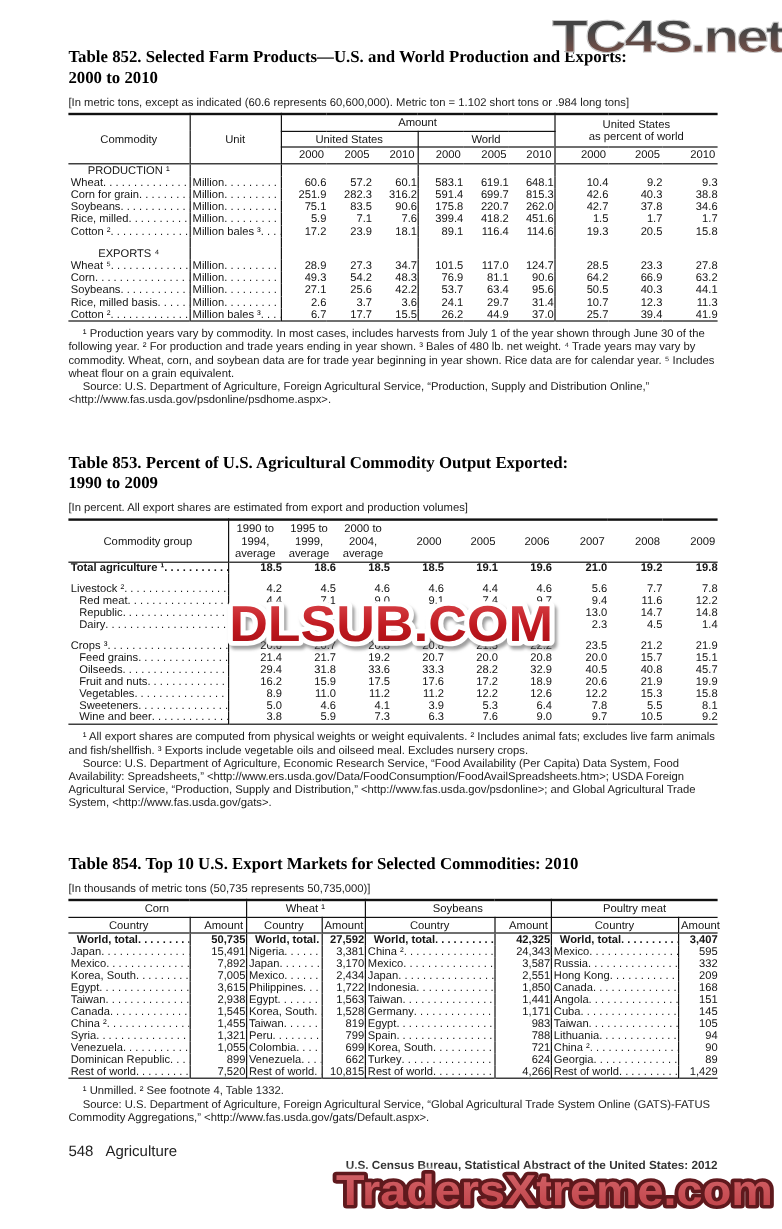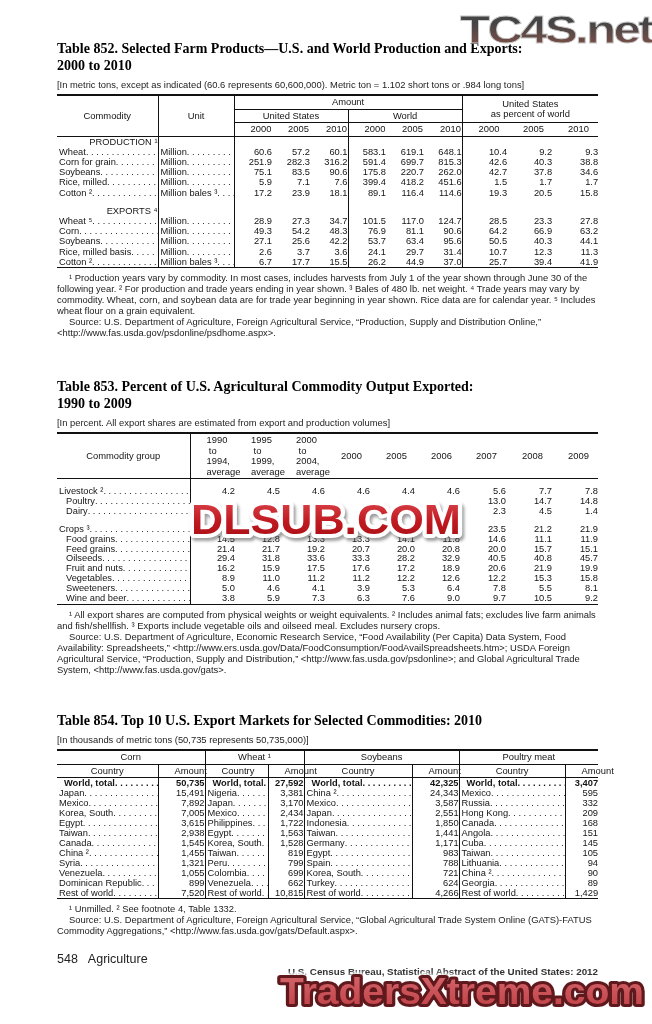--- a/index.html
+++ b/index.html
@@ -6,41 +6,41 @@
   .page{position:relative;width:652px;height:1024px;background:#ffffff;overflow:hidden;
         font-family:"Liberation Sans","DejaVu Sans",sans-serif;color:#141414;}
   section{position:absolute;left:57px;width:541px;}
   #sec852{top:40px;} #sec853{top:378px;} #sec854{top:712px;}
   h2.ttl{font-family:"Liberation Serif","DejaVu Serif",serif;font-size:14px;line-height:17px;
          font-weight:bold;margin:0 0 5px 0;color:#000000;}
   .note{font-size:9.4px;line-height:11px;margin:0 0 4px 0;color:#1c1c1c;}
   .tbl{border-collapse:collapse;width:541px;table-layout:fixed;
        border-top:2px solid #111;border-bottom:1.5px solid #111;}
   .tbl thead{border-bottom:1.5px solid #111;}
-  .tbl th{font-weight:normal;font-size:9.4px;line-height:10.5px;padding:1px 16px;vertical-align:middle;color:#141414;}
+  .tbl th{font-weight:normal;font-size:9.4px;line-height:10.5px;padding:1px 2px;vertical-align:middle;color:#141414;}
   .tbl td{font-size:9.3px;line-height:10.2px;padding:0;vertical-align:bottom;}
   #t853 td{line-height:9.9px;}
   #t854 td{line-height:10px;}
   .bR{border-right:1px solid #111;}
   .bB{border-bottom:1px solid #111;}
   .ctr{text-align:center;}
   .pre{white-space:pre-line;}
   .num{text-align:right;}
   .btm{vertical-align:bottom;padding-bottom:2px;}
   .v{padding-right:5px;}
   .vp{padding-right:11px;}
   .v853{padding-right:8px;}
   .va{padding-right:3px;}
   .lw{display:flex;overflow:hidden;padding-left:2px;}
   .lw.ind{padding-left:9px;}
   td.indsm .lw{padding-left:7px;}
   .lt{white-space:nowrap;}
   .leader{flex:1;overflow:hidden;white-space:nowrap;}
   .leader::before{content:" . . . . . . . . . . . . . . . . . . . . . . . . . . . . . . . . . . . . . . . . . . . .";}
-  .sec{text-align:right;}
+  .sec{text-align:center;}
   tr.gap td{height:8px;}
   tr.rowbold td{font-weight:bold;}
   .fnote,.src{font-size:9.4px;line-height:11px;margin:0;text-indent:12px;color:#1b1b1b;}
   .fnblock{margin-top:4px;}
   #pgfooter{position:absolute;left:57px;top:952px;width:541px;}
   .pgnum{font-size:12.5px;color:#222;}
   .pgnum .sp{display:inline-block;width:10px;}
   .census{position:absolute;right:0;top:14px;font-size:9.8px;color:#333;white-space:nowrap;font-weight:bold;}
   .wm{position:absolute;z-index:6;pointer-events:none;}
   .wm-dlsub{filter:drop-shadow(2px 3px 1.5px rgba(80,80,80,0.55));}
@@ -402,20 +402,37 @@
 average</th>
           <th class="num v853 btm">2000</th>
           <th class="num v853 btm">2005</th>
           <th class="num v853 btm">2006</th>
           <th class="num v853 btm">2007</th>
           <th class="num v853 btm">2008</th>
           <th class="num v853 btm">2009</th>
         </tr>
       </thead>
       <tbody id="t853-body">
+          <tr class="rowbold">
+            <td class="bR">
+              <div class="lw">
+                <span class="lt">Total agriculture ¹</span>
+                <span class="leader"></span>
+              </div>
+            </td>
+            <td class="num v853">18.5</td>
+            <td class="num v853">18.6</td>
+            <td class="num v853">18.5</td>
+            <td class="num v853">18.5</td>
+            <td class="num v853">19.1</td>
+            <td class="num v853">19.6</td>
+            <td class="num v853">21.0</td>
+            <td class="num v853">19.2</td>
+            <td class="num v853">19.8</td>
+          </tr>
           <tr class="gap">
             <td class="bR"></td>
             <td class="num v853"></td>
             <td class="num v853"></td>
             <td class="num v853"></td>
             <td class="num v853"></td>
             <td class="num v853"></td>
             <td class="num v853"></td>
             <td class="num v853"></td>
             <td class="num v853"></td>
@@ -434,21 +451,38 @@
             <td class="num v853">4.6</td>
             <td class="num v853">4.4</td>
             <td class="num v853">4.6</td>
             <td class="num v853">5.6</td>
             <td class="num v853">7.7</td>
             <td class="num v853">7.8</td>
           </tr>
           <tr>
             <td class="bR">
               <div class="lw ind">
-                <span class="lt">Poultry</span>
+                <span class="lt">Red meat</span>
+                <span class="leader"></span>
+              </div>
+            </td>
+            <td class="num v853">4.4</td>
+            <td class="num v853">7.1</td>
+            <td class="num v853">9.0</td>
+            <td class="num v853">9.1</td>
+            <td class="num v853">7.4</td>
+            <td class="num v853">9.7</td>
+            <td class="num v853">9.4</td>
+            <td class="num v853">11.6</td>
+            <td class="num v853">12.2</td>
+          </tr>
+          <tr>
+            <td class="bR">
+              <div class="lw ind">
+                <span class="lt">Republic</span>
                 <span class="leader"></span>
               </div>
             </td>
             <td class="num v853"></td>
             <td class="num v853"></td>
             <td class="num v853"></td>
             <td class="num v853"></td>
             <td class="num v853"></td>
             <td class="num v853"></td>
             <td class="num v853">13.0</td>
@@ -493,37 +527,20 @@
             </td>
             <td class="num v853">20.6</td>
             <td class="num v853">20.7</td>
             <td class="num v853">20.8</td>
             <td class="num v853">20.8</td>
             <td class="num v853">21.5</td>
             <td class="num v853">22.2</td>
             <td class="num v853">23.5</td>
             <td class="num v853">21.2</td>
             <td class="num v853">21.9</td>
-          </tr>
-          <tr>
-            <td class="bR">
-              <div class="lw ind">
-                <span class="lt">Food grains</span>
-                <span class="leader"></span>
-              </div>
-            </td>
-            <td class="num v853">14.5</td>
-            <td class="num v853">12.8</td>
-            <td class="num v853">13.3</td>
-            <td class="num v853">13.3</td>
-            <td class="num v853">14.1</td>
-            <td class="num v853">11.8</td>
-            <td class="num v853">14.6</td>
-            <td class="num v853">11.1</td>
-            <td class="num v853">11.9</td>
           </tr>
           <tr>
             <td class="bR">
               <div class="lw ind">
                 <span class="lt">Feed grains</span>
                 <span class="leader"></span>
               </div>
             </td>
             <td class="num v853">21.4</td>
             <td class="num v853">21.7</td>

